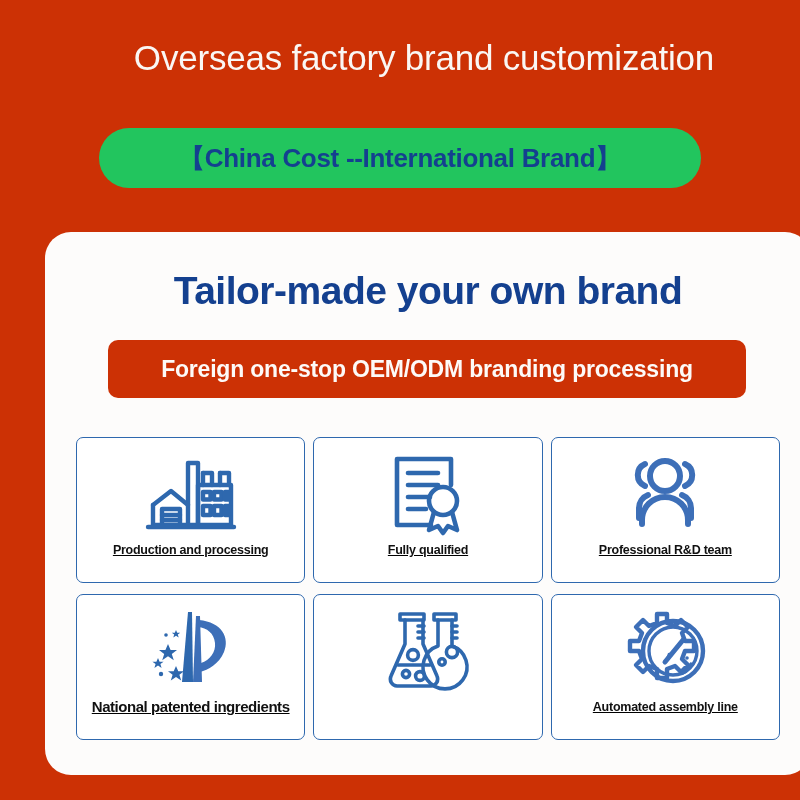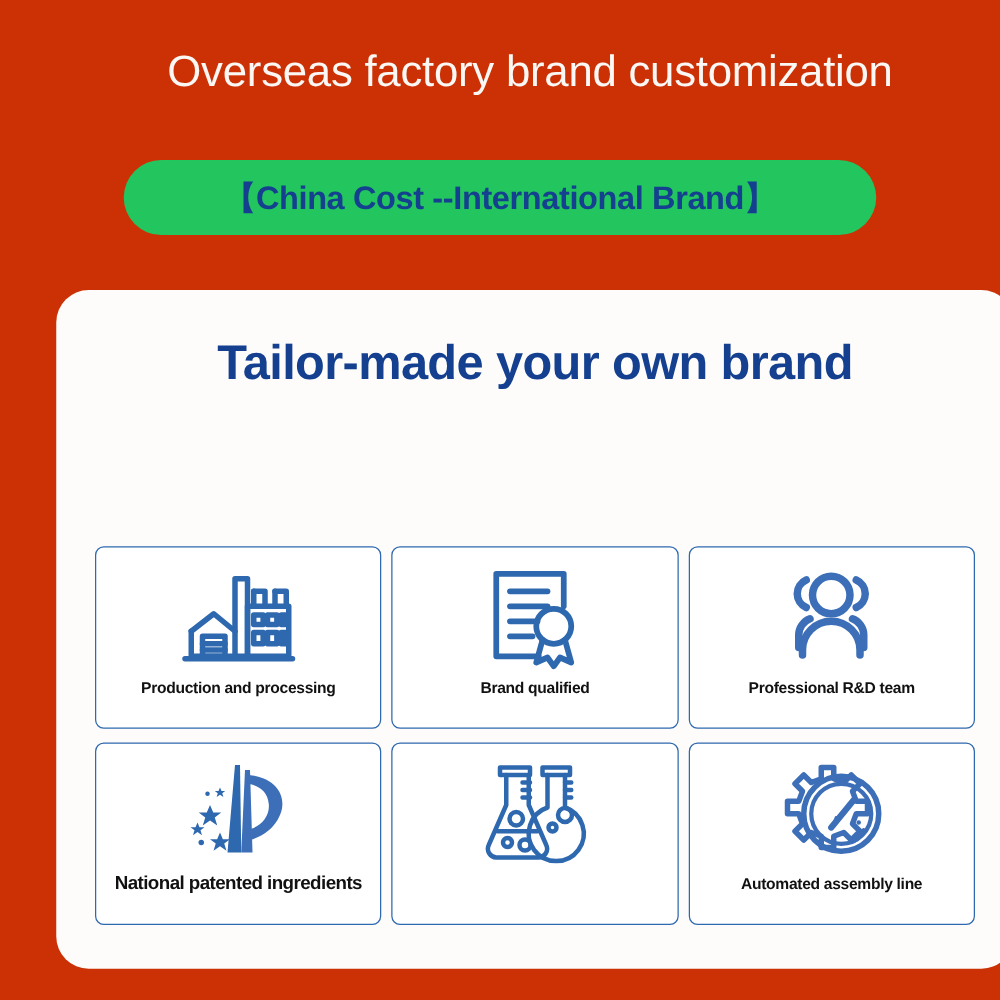--- a/index.html
+++ b/index.html
@@ -125,20 +125,21 @@
     border: 1.6px solid #2E68AE;
     border-radius: 7px;
     background: #FFFFFF;
     box-sizing: border-box;
     display: flex;
     flex-direction: column;
     align-items: center;
     justify-content: flex-start;
     padding-top: 8px;
     overflow: hidden;
+    text-decoration: underline;
   }
   .feature-icon {
     height: 96px;
     display: flex;
     align-items: center;
     justify-content: center;
   }
   .feature-icon svg {
     display: block;
   }
@@ -164,20 +165,23 @@
   <div class="hero-title">Overseas factory brand customization</div>
 
   <div class="pill-banner">
     <span class="pill-banner-text">【China Cost --International Brand】</span>
   </div>
 
   <div class="main-card">
 
     <div class="card-heading">Tailor-made your own brand</div>
 
+    <div class="sub-banner">
+      <span class="sub-banner-text">Foreign one-stop OEM/ODM branding processing</span>
+    </div>
 
     <div class="feature-grid">
 
       <div class="feature-row">
 
         <div class="feature-cell">
           <div class="feature-icon">
             <svg width="92" height="86" viewBox="0 0 92 86" fill="none" stroke="#2E68AE" stroke-width="4.4" stroke-linejoin="round" stroke-linecap="round">
 
               <path d="M43 12 h10 v62 h-10 z"></path>
@@ -219,21 +223,21 @@
               <path d="M21 22 h30"></path>
               <path d="M21 34 h30"></path>
               <path d="M21 46 h22"></path>
               <path d="M21 58 h18"></path>
 
               <circle cx="56" cy="50" r="14"></circle>
 
               <path d="M47 61 L42 79 L51 75 L56 82 L61 75 L70 79 L65 61"></path>
             </svg>
           </div>
-          <div class="feature-label">Brand qualified</div>
+          <div class="feature-label">Fully qualified</div>
         </div>
 
         <div class="feature-cell">
           <div class="feature-icon">
             <svg width="92" height="80" viewBox="0 0 92 80" fill="none" stroke="#3D6FB8" stroke-width="6" stroke-linejoin="round" stroke-linecap="round">
 
               <path d="M26 10 a12 12 0 0 0 0 22"></path>
               <path d="M20 64 V54 a14 14 0 0 1 9 -13"></path>
 
               <path d="M66 10 a12 12 0 0 1 0 22"></path>

